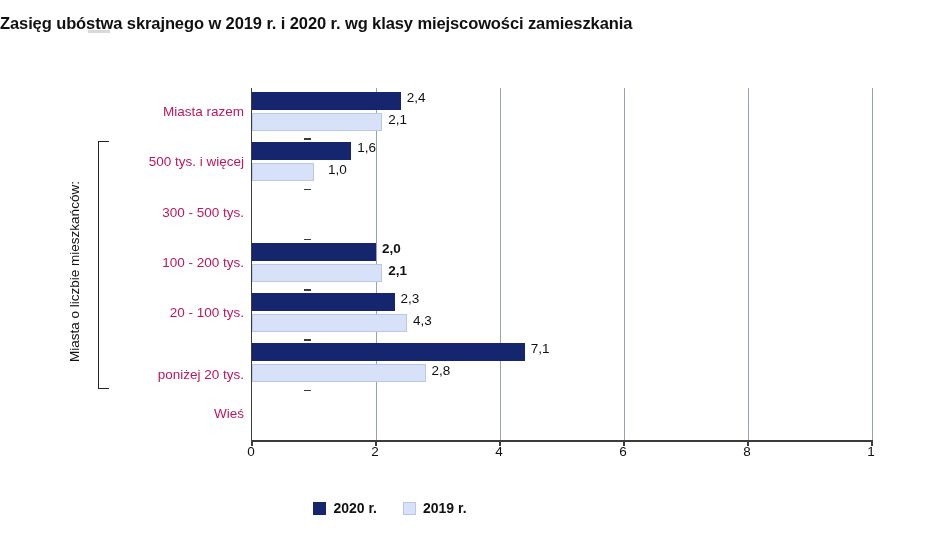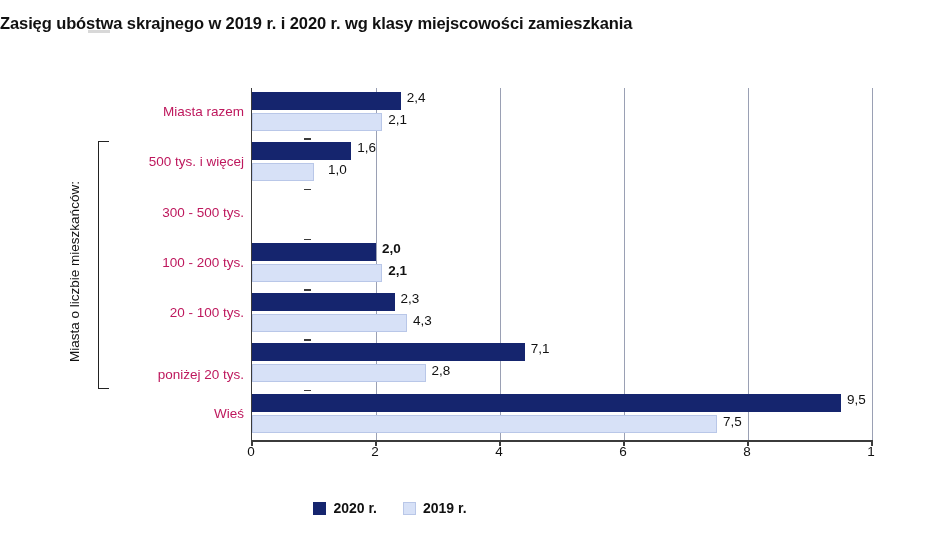--- a/index.html
+++ b/index.html
@@ -261,26 +261,20 @@
         <div class="bar-label y2020" style="left: 148.6px;">2,3</div>
         <div class="bar y2019" style="width: 155px;"></div>
         <div class="bar-label y2019" style="left: 161px;">4,3</div>
       </div>
       <div class="row" style="top: 251.429px; height: 50.2857px;">
         <div class="bar y2020" style="width: 272.8px;"></div>
         <div class="bar-label y2020" style="left: 278.8px;">7,1</div>
         <div class="bar y2019" style="width: 173.6px;"></div>
         <div class="bar-label y2019" style="left: 179.6px;">2,8</div>
       </div>
-      <div class="row" style="top: 301.714px; height: 50.2857px;">
-        <div class="bar y2020" style="width: 589px;"></div>
-        <div class="bar-label y2020" style="left: 595px;">9,5</div>
-        <div class="bar y2019" style="width: 465px;"></div>
-        <div class="bar-label y2019" style="left: 471px;">7,5</div>
-      </div>
     </div>
   <div class="axis-bottom"></div>
 
   <div id="xticks">
       <div class="xtick" style="left: 251px;">0</div>
       <div class="xtick-mark" style="left: 251px;"></div>
       <div class="xtick" style="left: 375px;">2</div>
       <div class="xtick-mark" style="left: 375px;"></div>
       <div class="xtick" style="left: 499px;">4</div>
       <div class="xtick-mark" style="left: 499px;"></div>

